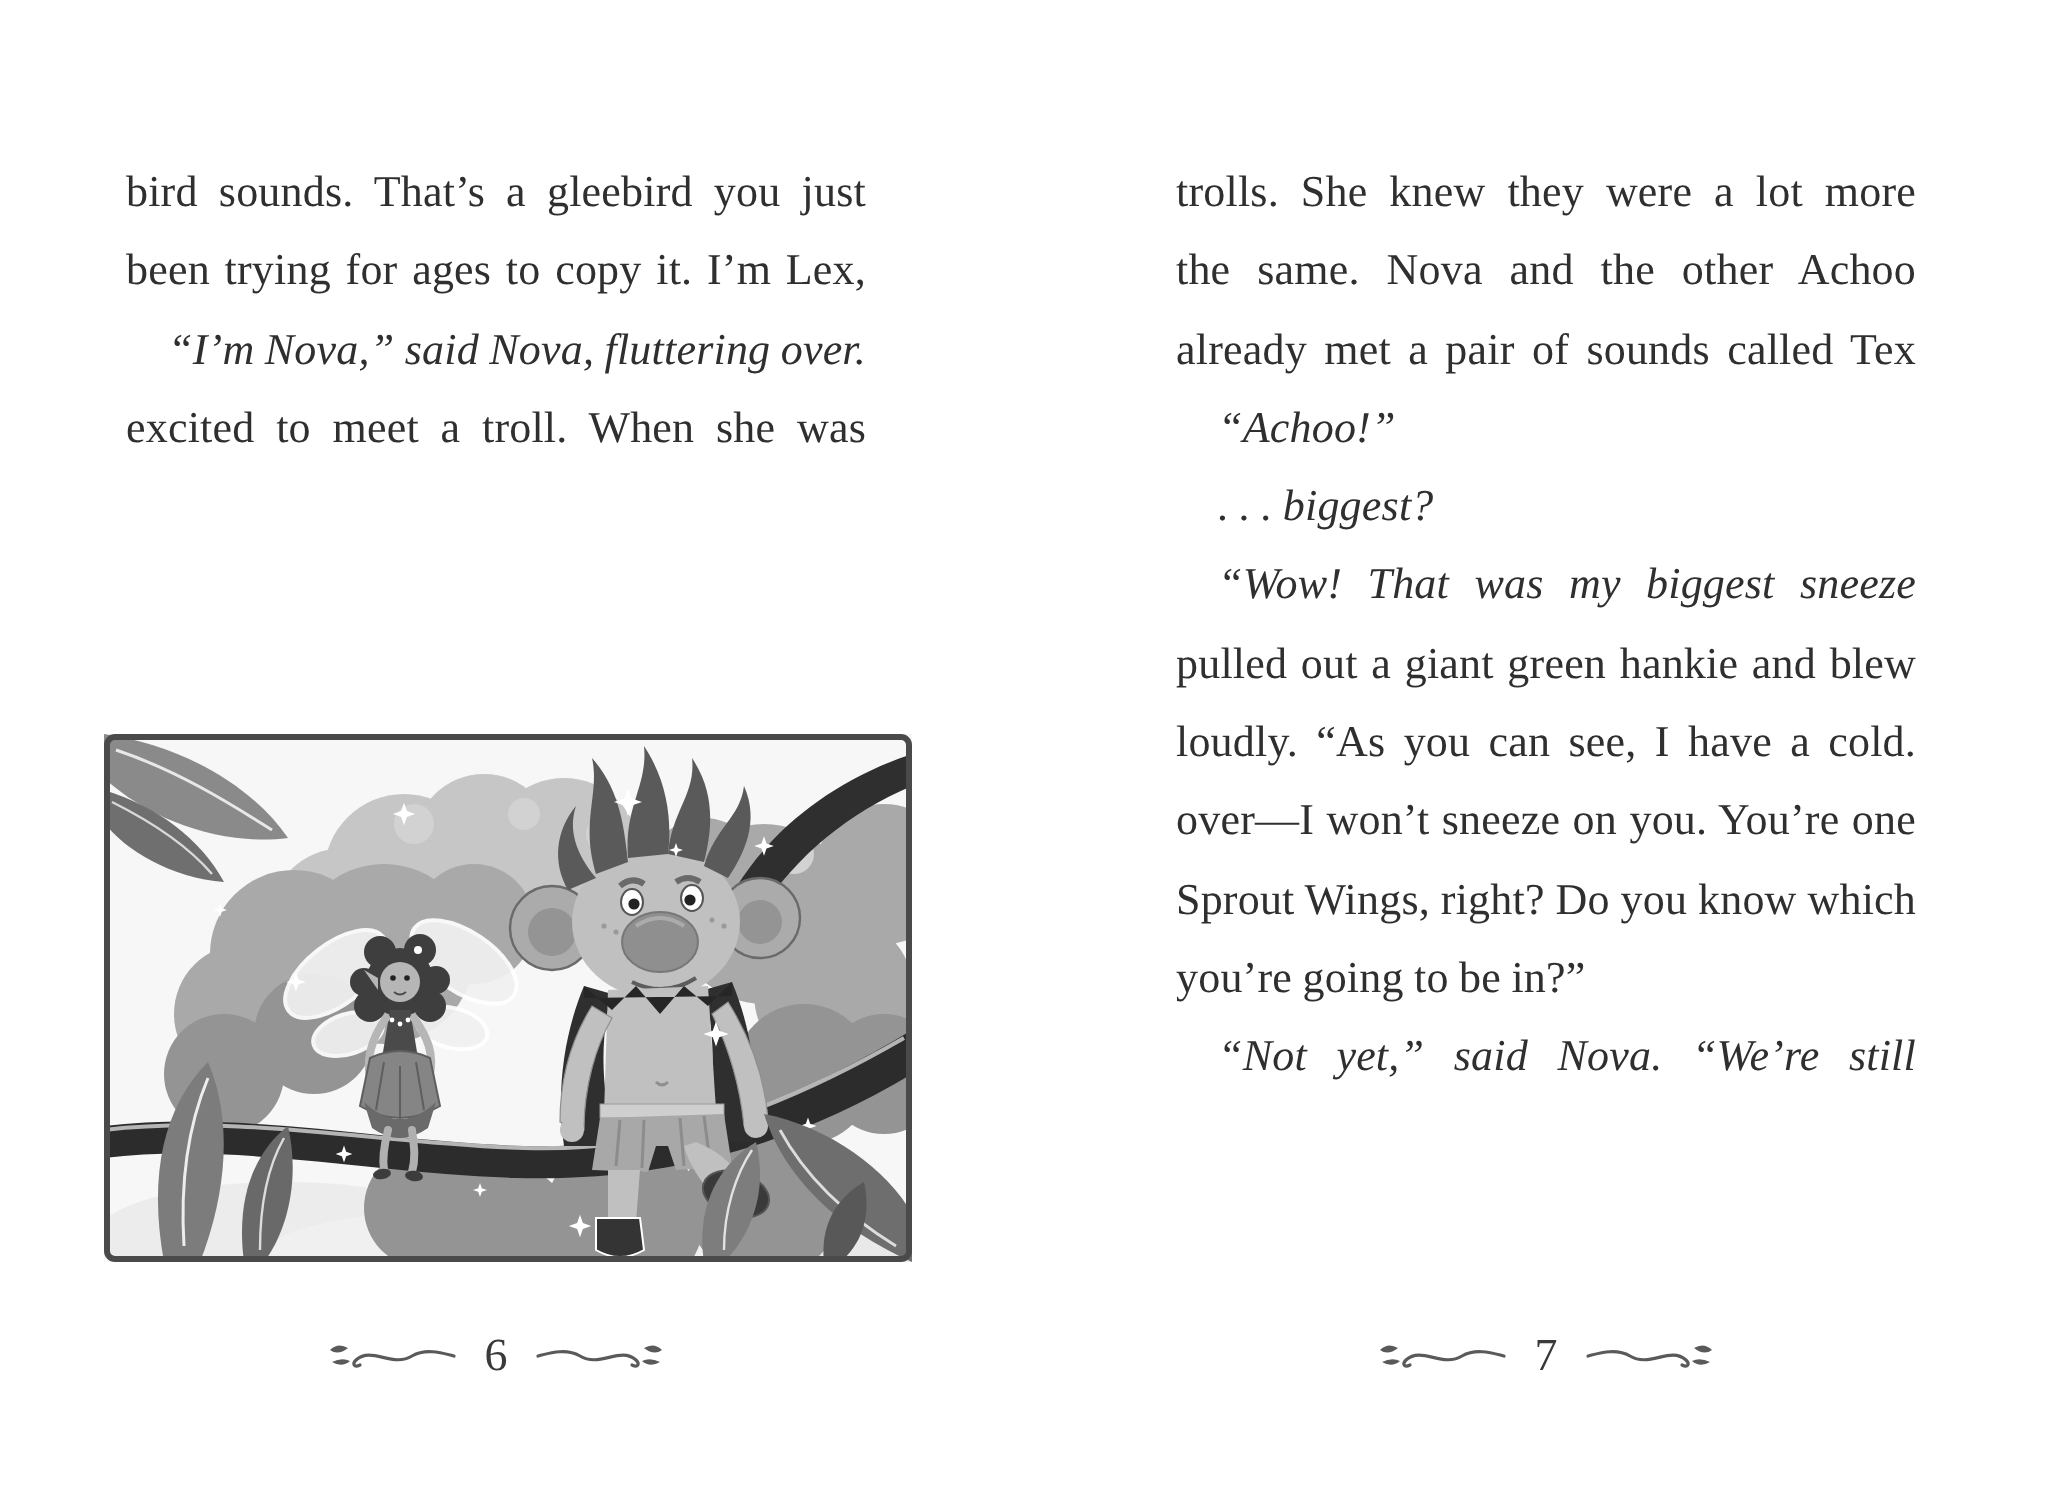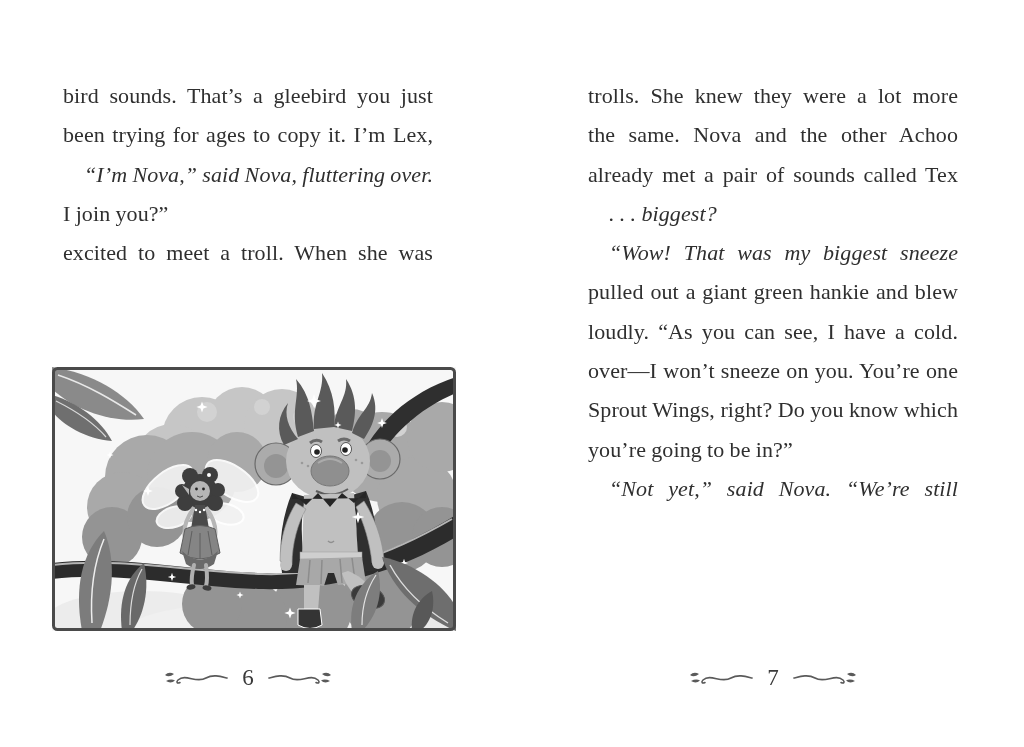--- a/index.html
+++ b/index.html
@@ -30,21 +30,20 @@
   .flourish{display:block;}
   .flourish.mirror{transform:scale(-1,1);}
 </style>
 </head>
 <body>
 
 <div id="left-text" class="textblock">
   <div class="line j">bird sounds. That’s a gleebird you just imitated. I’ve</div>
   <div class="line j">been trying for ages to copy it. I’m Lex, by the way.”</div>
   <div class="line j indent">“I’m Nova,” said Nova, fluttering over. “Mind if</div>
-  <div class="line l">I join you?”</div>
   <div class="line j">excited to meet a troll. When she was growing in</div>
 </div>
 
 <div class="illo">
 <svg width="404" height="264" viewBox="0 0 404 264" xmlns="http://www.w3.org/2000/svg">
   <title>Grayscale illustration: a small fairy with butterfly wings and a petal skirt sits on a dark tree branch beside a large friendly troll with big round ears, swirling hair, a huge nose and a dark cape; leafy trees, large leaves and sparkles surround them.</title>
   <defs>
     <path id="star" d="M0 -7 L1.8 -1.8 L7 0 L1.8 1.8 L0 7 L-1.8 1.8 L-7 0 L-1.8 -1.8 Z"></path>
   </defs>
 
@@ -215,20 +214,21 @@
   <path d="M360 264 C358 246 366 232 380 224 C384 242 378 256 368 264 Z" fill="#585858"></path>
 
   <rect x="1.5" y="1.5" width="401" height="261" fill="none" stroke="#4a4a4a" stroke-width="3" rx="4"></rect>
 </svg>
 </div>
 
 <div id="right-text" class="textblock">
   <div class="line j">trolls. She knew they were a lot more mischievous</div>
   <div class="line j">the same. Nova and the other Achoo Wings had</div>
   <div class="line j">already met a pair of sounds called Tex and Rox. But</div>
+  <div class="line l indent it">“Achoo!”</div>
   <div class="line l indent">. . . biggest?</div>
   <div class="line j indent">“Wow! That was my biggest sneeze yet.” Lex</div>
   <div class="line j">pulled out a giant green hankie and blew her nose</div>
   <div class="line j">loudly. “As you can see, I have a cold. But don’t</div>
   <div class="line j">over—I won’t sneeze on you. You’re one of the</div>
   <div class="line j">Sprout Wings, right? Do you know which pod</div>
   <div class="line l">you’re going to be in?”</div>
   <div class="line j indent">“Not yet,” said Nova. “We’re still doing tryouts.”</div>
 </div>
 

